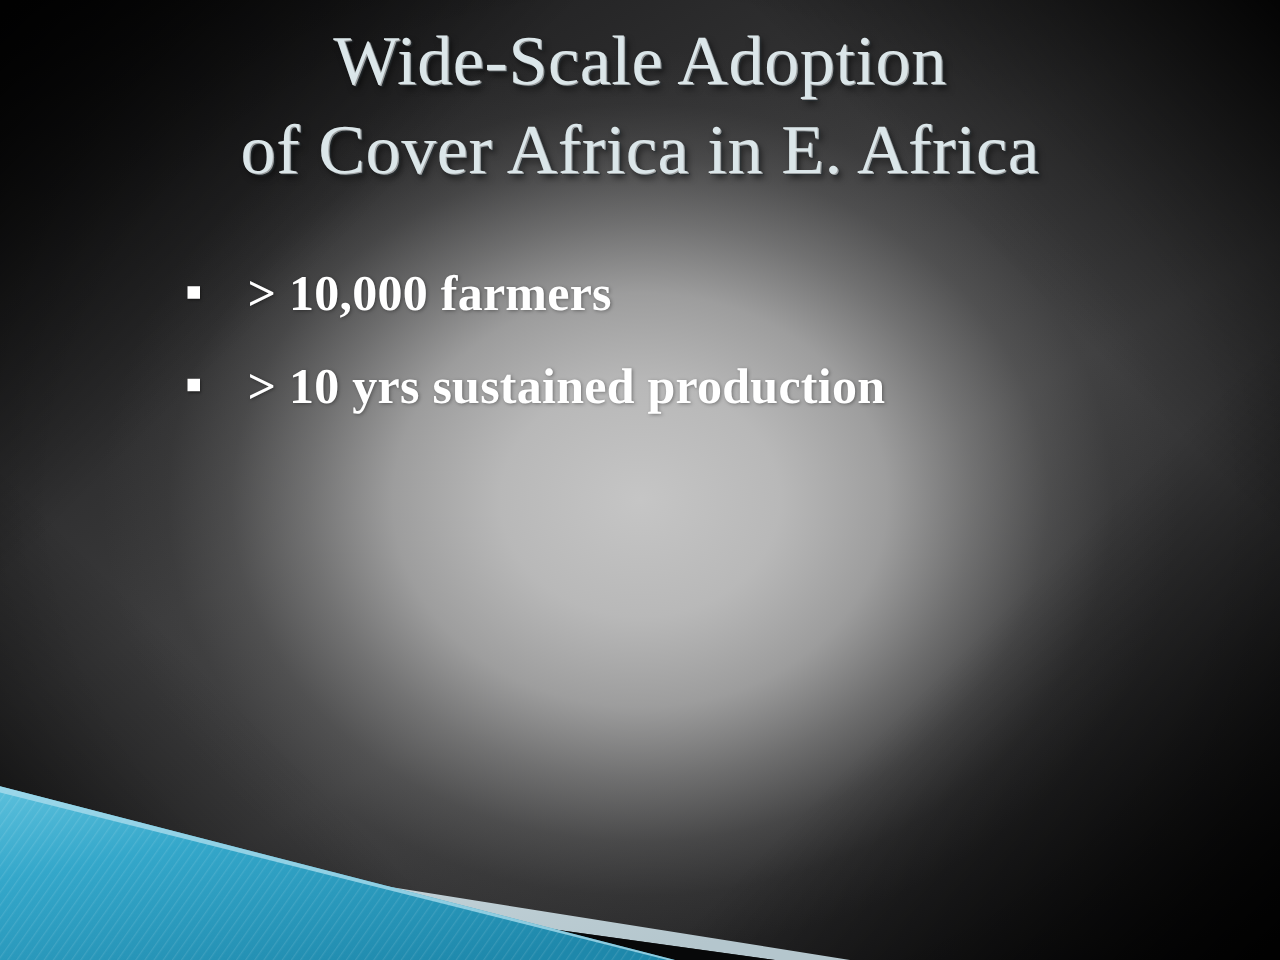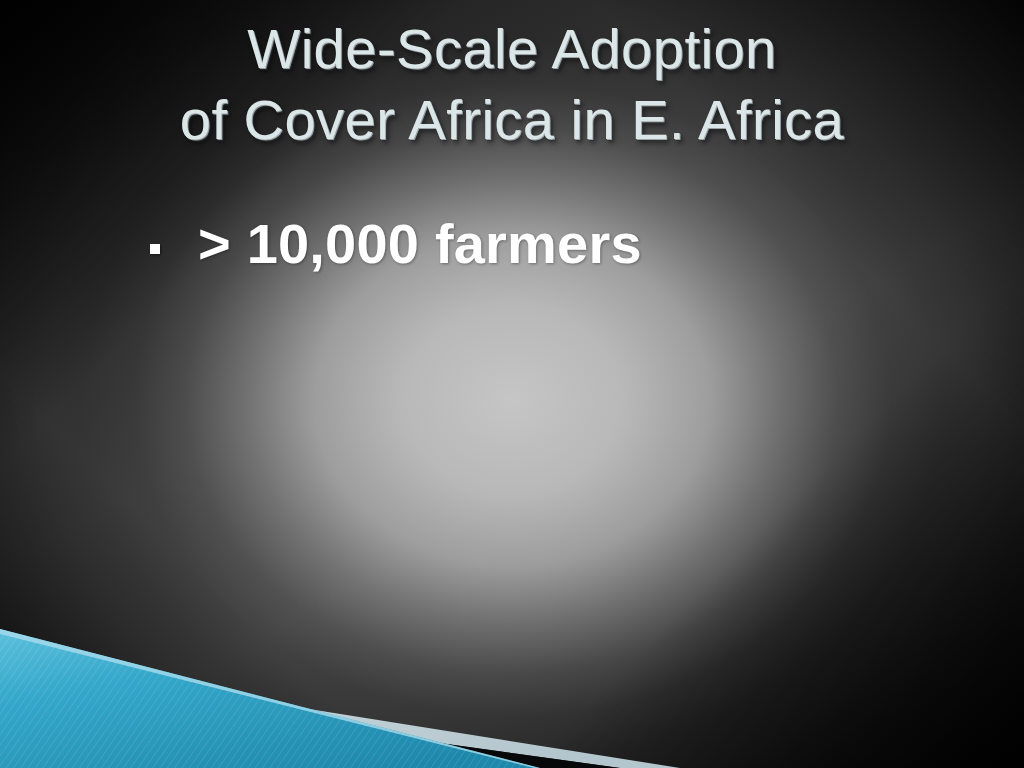--- a/index.html
+++ b/index.html
@@ -6,21 +6,21 @@
   html, body {
     margin: 0;
     padding: 0;
     background: #000;
   }
   #slide {
     position: relative;
     width: 1024px;
     height: 768px;
     overflow: hidden;
-    font-family: Liberation Sans, sans-serif;
+    font-family: Liberation Serif, serif;
     background: #c2410c;
   }
 
   
   .bg-base {
     position: absolute;
     inset: 0;
     background:
       linear-gradient(150deg,
         #0a0a0b 0%,
@@ -109,21 +109,21 @@
     flex: 0 0 auto;
     width: 10px;
     height: 10px;
     background: #ffffff;
     margin-right: 38px;
     position: relative;
     top: -9px;
     box-shadow: 1px 1px 2px rgba(0,0,0,0.45);
   }
   .bullet-text {
-    font-size: 56px;
+    font-size: 40px;
     line-height: 1.15;
     font-weight: 700;
     color: #ffffff;
     letter-spacing: 0.2px;
     text-shadow: 1px 1px 3px rgba(0,0,0,0.35);
     white-space: nowrap;
   }
 </style>
 </head>
 <body>
@@ -169,16 +169,20 @@
     <div class="title-line">of Cover Africa in E. Africa</div>
   </div>
 
   <div class="body-block">
 
     <div class="bullet-row">
       <span class="bullet-marker"></span>
       <span class="bullet-text">&gt; 10,000 farmers</span>
     </div>
 
+    <div class="bullet-row">
+      <span class="bullet-marker"></span>
+      <span class="bullet-text">&gt; 10 yrs sustained production</span>
+    </div>
 
   </div>
 
 </div>
 
 </body></html>

